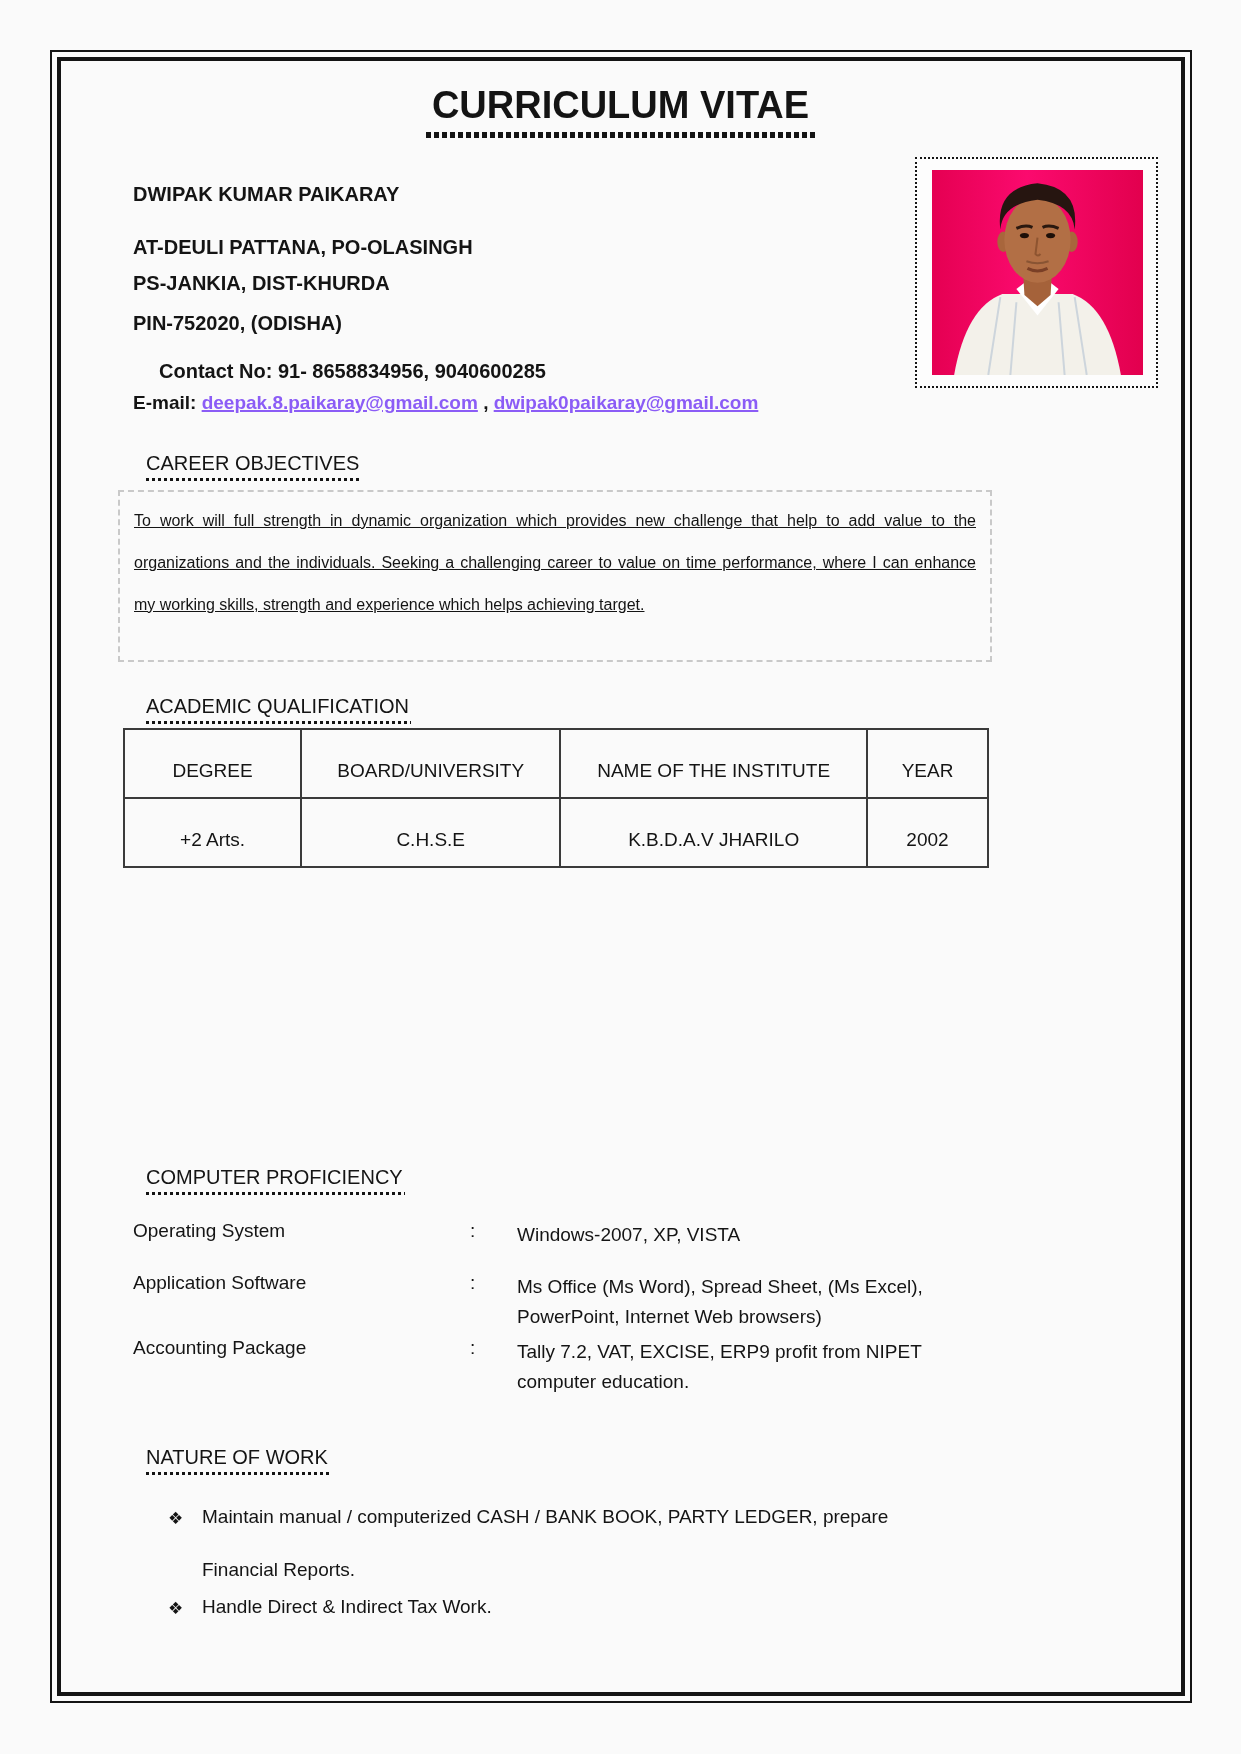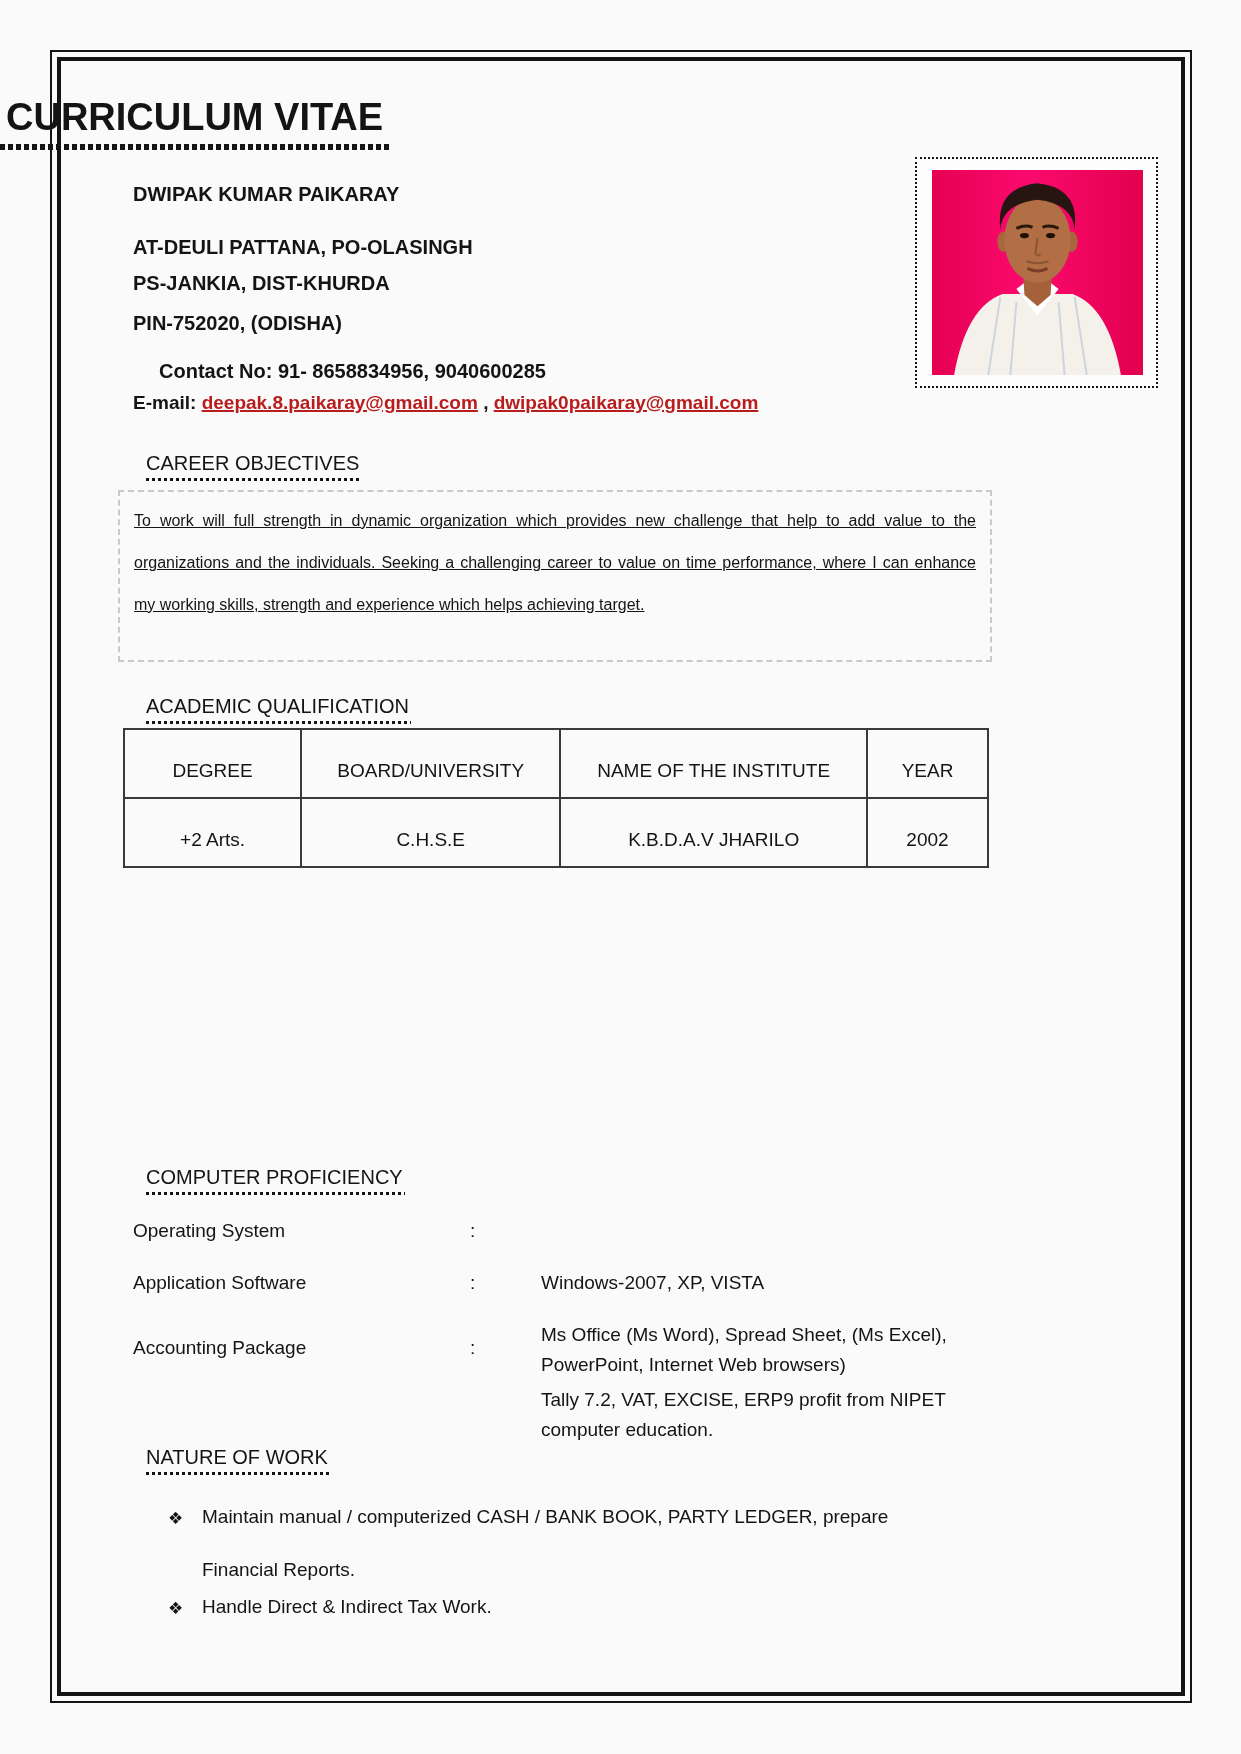--- a/index.html
+++ b/index.html
@@ -15,39 +15,39 @@
   .frame-outer {
     position:absolute; left:50px; top:50px; right:49px; bottom:51px;
     border:2px solid #141414;
   }
   .frame-inner {
     position:absolute; left:5px; top:5px; right:5px; bottom:5px;
     border:4px solid #141414;
   }
 
   
-  .title-wrap { position:absolute; top:96px; left:0; width:100%; text-align:left; }
+  .title-wrap { position:absolute; top:84px; left:0; width:100%; text-align:center; }
   .title {
     display:inline-block;
     font-size:38px; font-weight:bold; letter-spacing:0px;
     padding:0 6px 11px 6px;
     background-image:repeating-linear-gradient(90deg,#141414 0 5px,transparent 5px 8px);
     background-size:100% 6px; background-position:0 100%; background-repeat:no-repeat;
   }
 
   
   .hline { position:absolute; left:133px; font-size:20px; font-weight:bold; white-space:nowrap; }
   .hline.name  { top:183px; }
   .hline.addr1 { top:236px; }
   .hline.addr2 { top:272px; }
   .hline.addr3 { top:312px; }
   .hline.contact { top:360px;margin-left:26px; }
   .hline.email { top:392px; font-size:19px; }
   .email-link {
-    color:#b91c1c; text-decoration:underline; text-decoration-thickness:2px;
+    color:#8b5cf6; text-decoration:underline; text-decoration-thickness:2px;
     font-weight:bold; cursor:pointer;
   }
   .email-sep { color:#141414; }
 
   
   .photo-frame {
     position:absolute; left:915px; top:157px; width:243px; height:231px;
     border:2px dotted #141414; background:#fdfdfd;
   }
   .photo-frame svg { position:absolute; left:15px; top:11px; width:211px; height:205px; }
@@ -90,21 +90,21 @@
   .qual-table col.c4 { width:14%; }
   .row-head { height:66px; }
   .row-0 { height:100px; }
   .row-1 { height:62px; }
   .row-2 { height:62px; }
 
   
   .skill-row { position:absolute; left:133px; width:860px; font-size:19px; }
   .skill-row .lbl { position:absolute; left:0; top:0; width:330px; }
   .skill-row .sep { position:absolute; left:337px; top:0; }
-  .skill-row .val { position:absolute; left:408px; top:0; width:440px; line-height:30px;margin-top:48px; }
+  .skill-row .val { position:absolute; left:384px; top:0; width:440px; line-height:30px; }
   .skill-0 { top:1220px; }
   .skill-1 { top:1272px; }
   .skill-2 { top:1337px; }
 
   
   .work-item { position:absolute; left:168px; width:790px; font-size:19px; line-height:53px; }
   .work-item .marker {
     position:absolute; left:0; top:2px;
     font-family:"DejaVu Sans", sans-serif; font-size:17px;
   }

